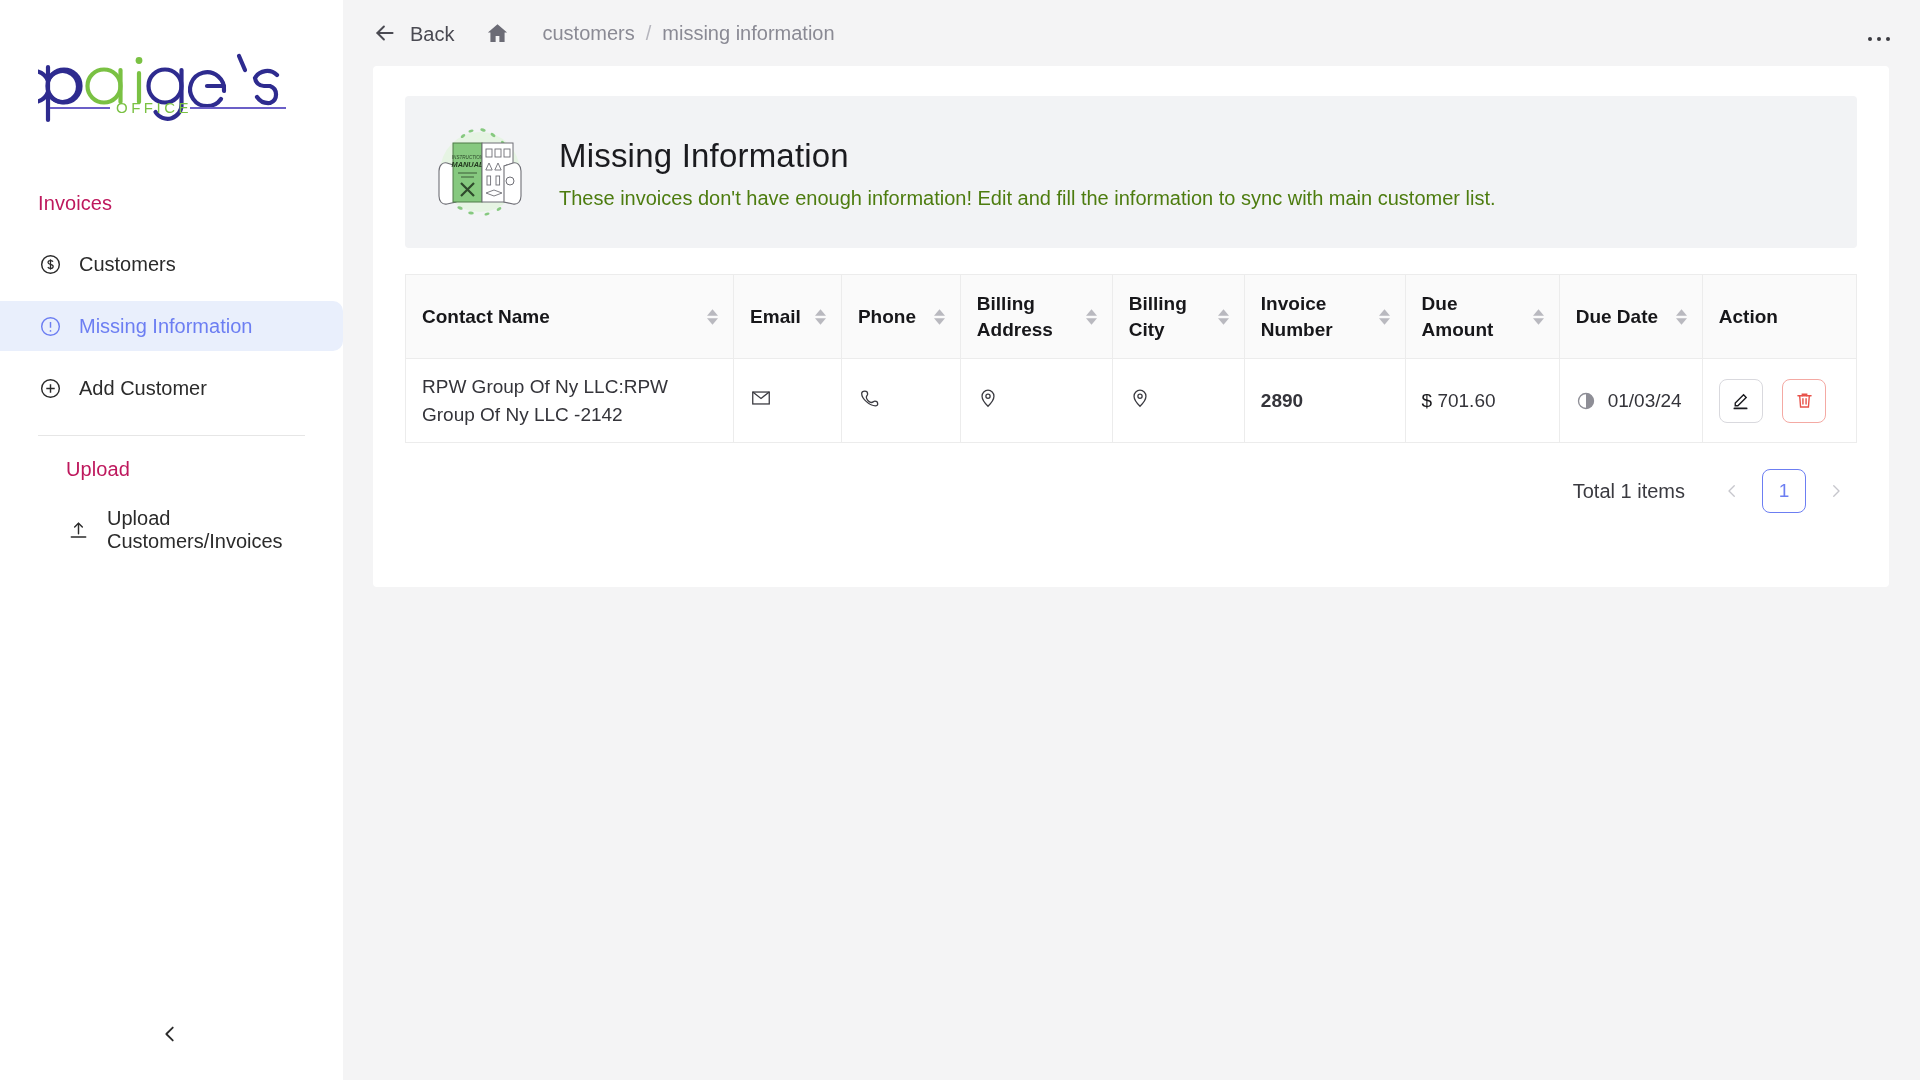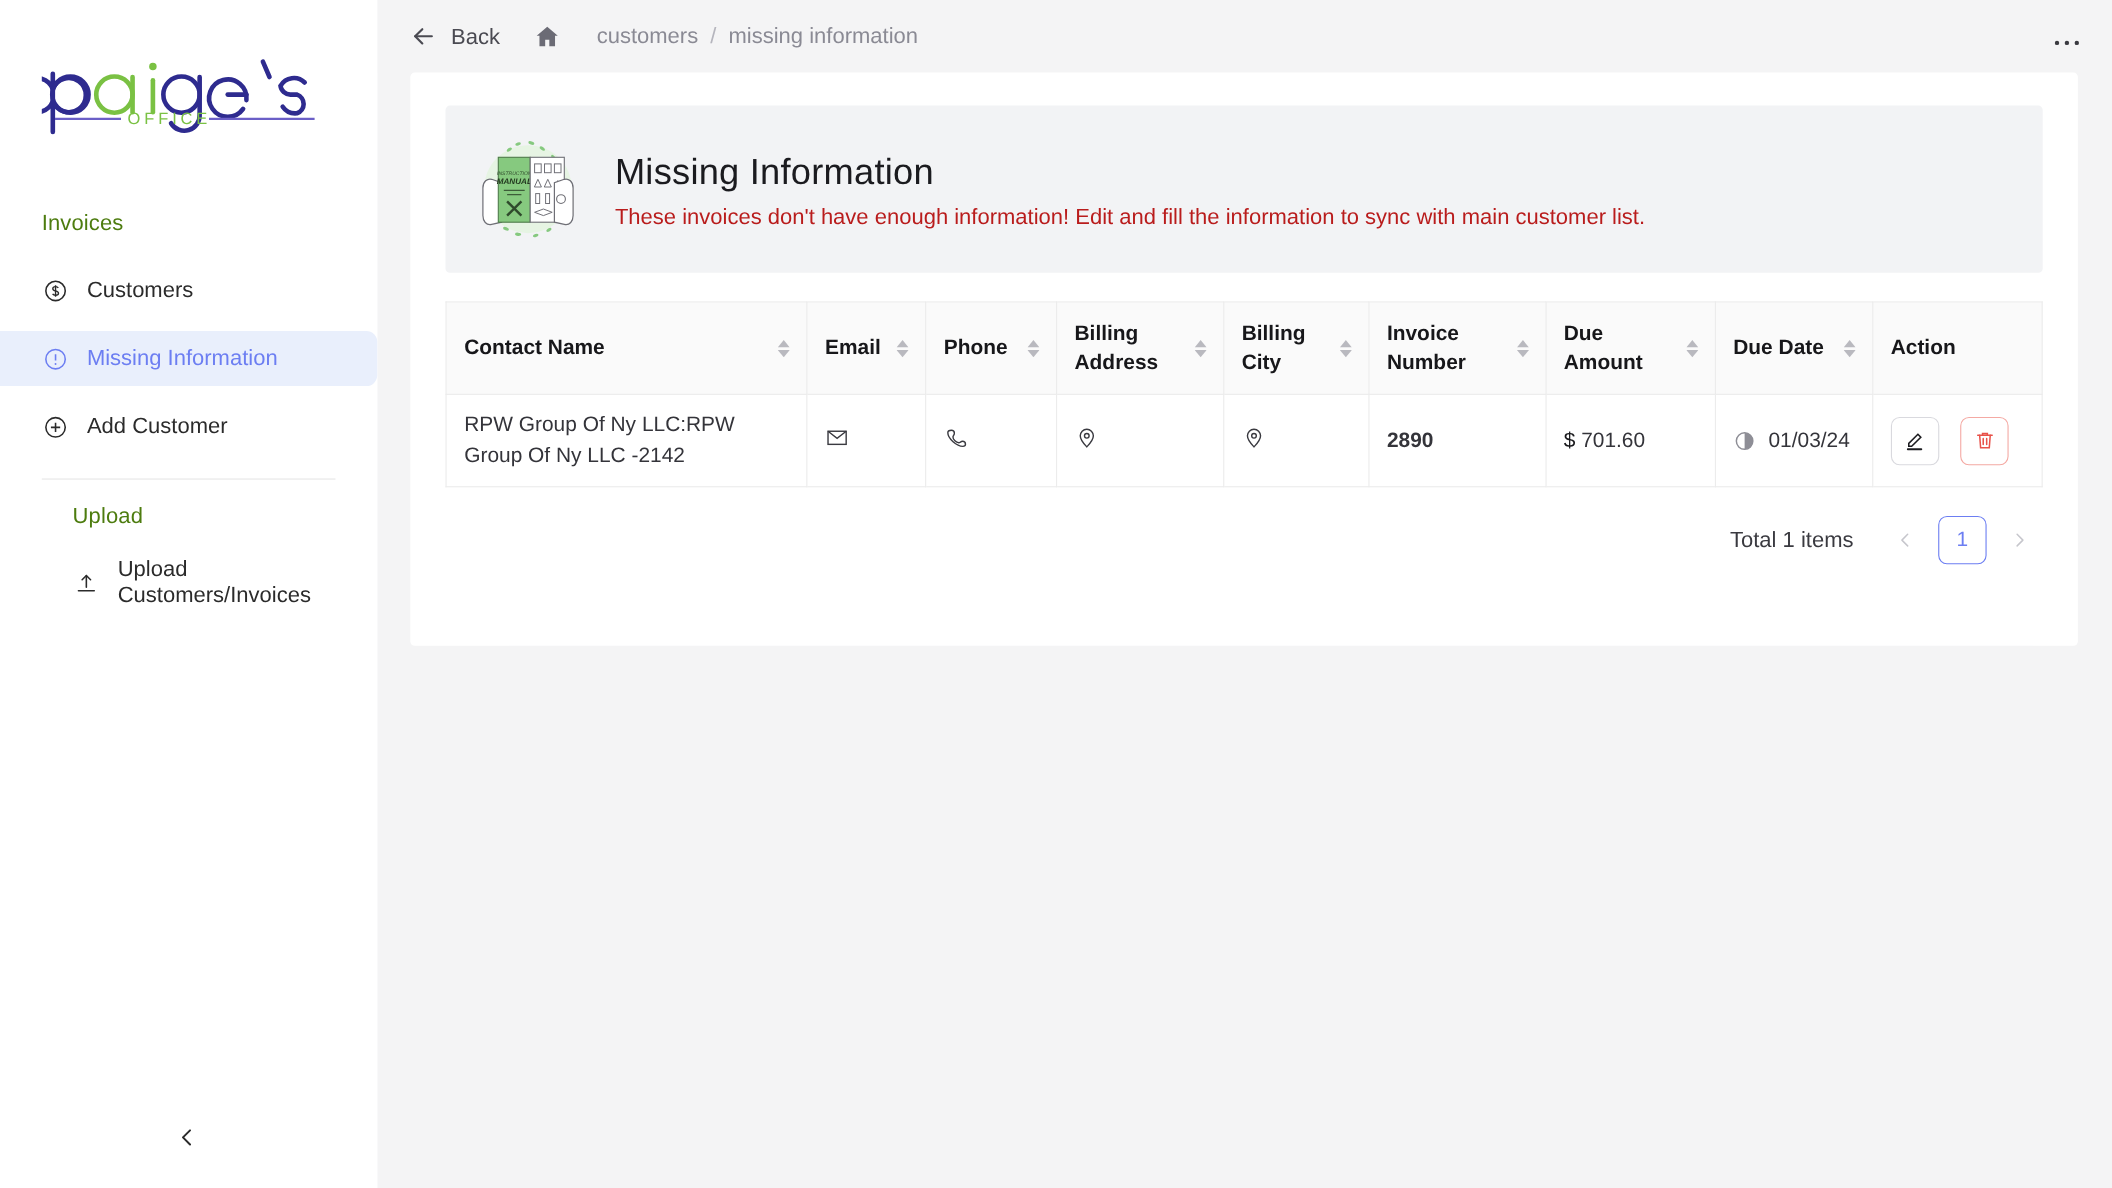--- a/index.html
+++ b/index.html
@@ -14,21 +14,21 @@
   .sidebar {
     width: 343px; height: 1080px; background: #ffffff;
     display: flex; flex-direction: column; flex: 0 0 343px;
     position: relative; z-index: 3;
   }
   .logo-wrap { padding: 34px 0 0 38px; height: 148px; text-decoration: underline; }
   .logo { width: 262px; height: 92px; display:block; }
 
   .nav { padding-top: 44px; }
   .nav-section-title {
-    font-size: 20px; color: #4d7c0f; padding: 0 0 0 38px;
+    font-size: 20px; color: #be185d; padding: 0 0 0 38px;
     margin-bottom: 24px; letter-spacing: .1px;
   }
   .nav-item {
     display: flex; align-items: center; gap: 17px;
     height: 50px; padding-left: 38px; margin: 0 0 12px 0;
     font-size: 20px; color: #2b2b2b; cursor: pointer;
     border-top-right-radius: 10px; border-bottom-right-radius: 10px;
   }
   .nav-item .ico { width: 24px; height: 24px; display:flex; align-items:center; justify-content:center; flex:0 0 24px;}
   .nav-item.active { background: #e9effc; color: #6c7ef2; }
@@ -63,21 +63,21 @@
     flex: 0 0 auto; height: 521px; padding: 30px 32px 0 32px;
   }
 
   .banner {
     background: #f2f3f5; border-radius: 4px; height: 152px;
     display: flex; align-items: center; padding: 0 0 0 22px; gap: 26px;
   }
   .banner-illus { width: 106px; height: 106px; flex: 0 0 106px; font-style: italic; }
   .banner-text { padding-top: 2px; }
   .banner-title { font-size: 33px; font-weight: 400; color: #1b1b1f; letter-spacing: .2px; }
-  .banner-desc { font-size: 20px; color: #b91c1c; margin-top: 12px; }
+  .banner-desc { font-size: 20px; color: #4d7c0f; margin-top: 12px; }
 
   
   table.grid { width: 100%; border-collapse: collapse; margin-top: 26px; table-layout: fixed; border-radius: 12px; }
   table.grid th {
     background: #fafafa; border: 1px solid #ececec; border-left: none;
     font-size: 19px; font-weight: 700; color: #17171a; text-align: left;
     padding: 16px 14px 16px 16px; height: 78px; vertical-align: middle;
   }
   table.grid th:first-child { border-left: 1px solid #ececec; }
   .th-inner { display:flex; align-items:center; justify-content:space-between; gap: 6px; }

